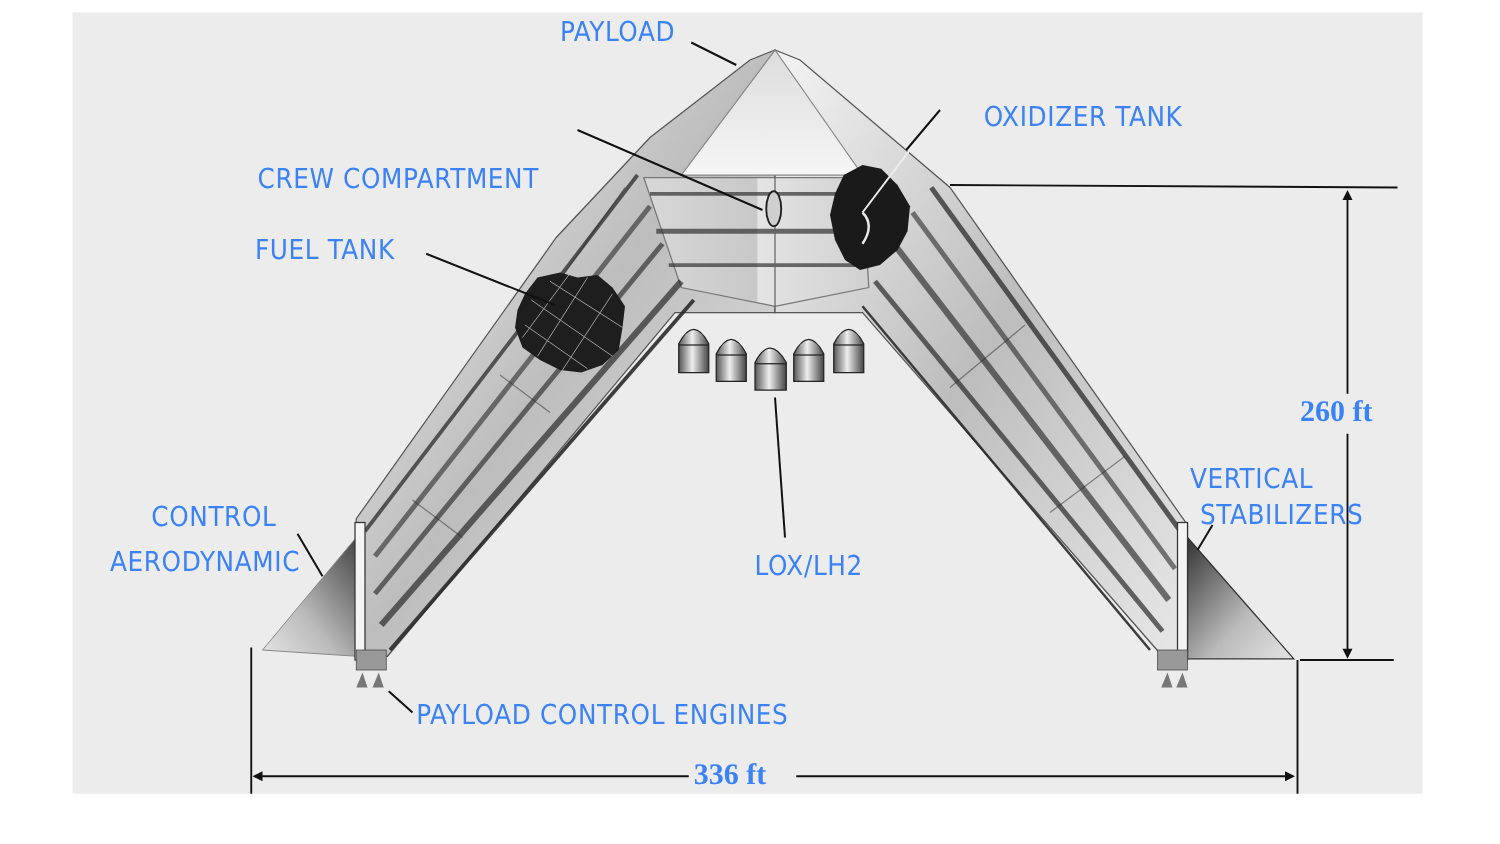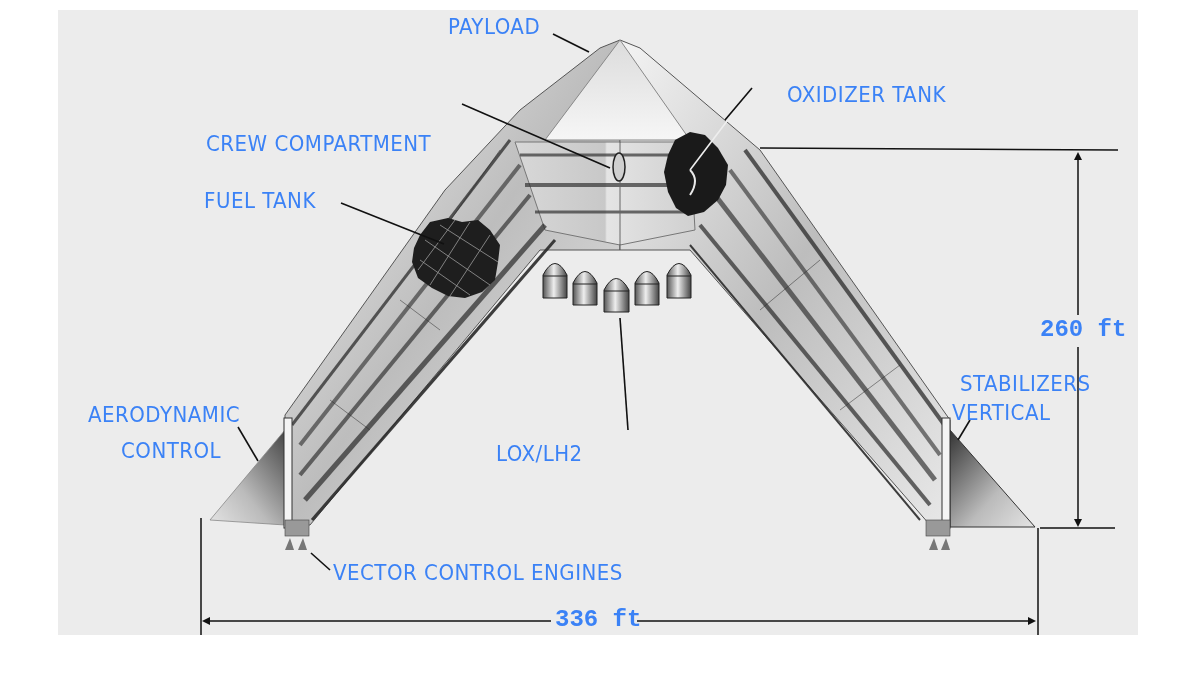--- a/index.html
+++ b/index.html
@@ -1,22 +1,22 @@
 <!DOCTYPE html>
 <html><head>
   <meta charset="utf-8">
   <style>
     html, body { margin: 0; padding: 0; background: #ffffff; }
     body { width: 1200px; height: 675px; position: relative; overflow: hidden; font-family: "DejaVu Sans", sans-serif; }
     .panel { position: absolute; left: 58px; top: 10px; width: 1080px; height: 625px; background: #ececec; }
     svg.art { position: absolute; left: 0; top: 0; }
     .lbl { position: absolute; color: #3b82f6; font-family: "DejaVu Sans", sans-serif; font-size: 22px; letter-spacing: 0.5px; white-space: nowrap; line-height: 1; font-stretch: condensed; }
-    .lbl.dim { font-family: Liberation Mono, monospace; font-size: 24px; font-weight: bold; letter-spacing: 0; }
+    .lbl.dim { font-family: Liberation Serif, serif; font-size: 24px; font-weight: bold; letter-spacing: 0; }
     .lbl span { display: block; }
-    .center { }
+    .center { text-align: center; }
   </style>
 </head>
 <body>
 
 <div class="panel"></div>
 
 <svg class="art" width="1200" height="675" viewBox="0 0 1200 675">
   <defs>
     <linearGradient id="tubeL" x1="0" y1="0" x2="1" y2="1">
       <stop offset="0" stop-color="#f4f4f4"></stop>
@@ -174,29 +174,29 @@
     <polygon points="1036,621 1028,617 1028,625" stroke="none"></polygon>
   </g>
 </svg>
 
 <div class="lbl" style="left:448px; top:16px;">PAYLOAD</div>
 <div class="lbl" style="left:206px; top:93px;margin-top:40px;">CREW COMPARTMENT</div>
 <div class="lbl" style="left:766px; top:84px;margin-left:21px;">OXIDIZER TANK</div>
 <div class="lbl" style="left:204px; top:190px;">FUEL TANK</div>
 
 <div class="lbl" style="left:88px; top:397px; line-height:36px;">
+  <span style="padding-left:33px;">CONTROL</span>
   <span>AERODYNAMIC</span>
-  <span style="padding-left:33px;">CONTROL</span>
 </div>
 
 <div class="lbl center" style="left:518px; top:434px; width:280px; line-height:40px;">
   <span style="margin-left:-22px;">LOX/LH2</span>
 </div>
 
 <div class="lbl" style="left:952px; top:369px; line-height:29px;">
+  <span>VERTICAL</span>
   <span style="padding-left:8px;">STABILIZERS</span>
-  <span>VERTICAL</span>
 </div>
 
-<div class="lbl" style="left:333px; top:562px;">VECTOR CONTROL ENGINES</div>
+<div class="lbl" style="left:333px; top:562px;">PAYLOAD CONTROL ENGINES</div>
 
 <div class="lbl dim" style="left:1040px; top:318px;">260 ft</div>
 <div class="lbl dim" style="left:555px; top:608px;">336 ft</div>
 
 </body></html>

